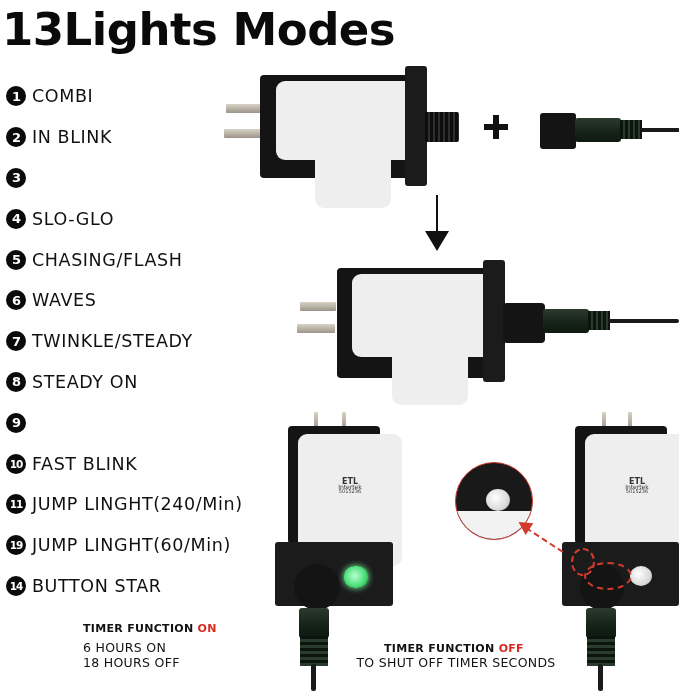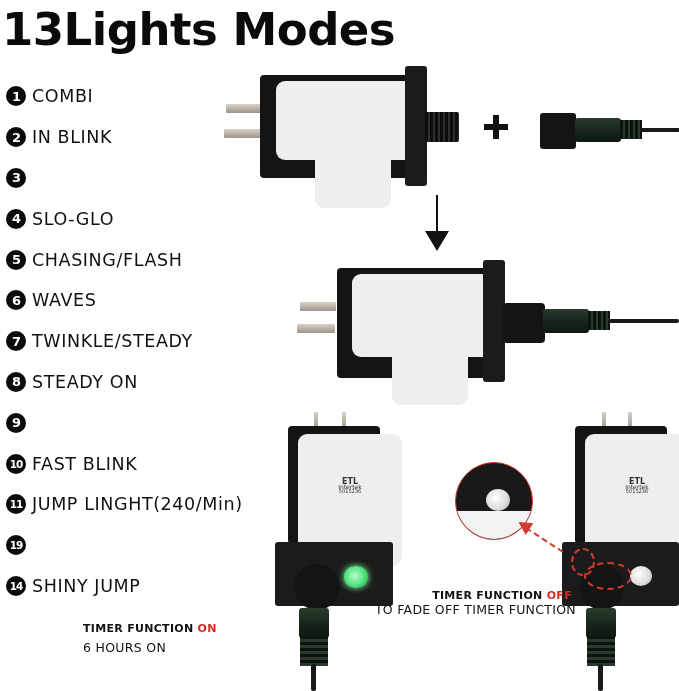--- a/index.html
+++ b/index.html
@@ -136,24 +136,25 @@
   <div class="mode">
       <span class="num two">10</span>
       <span>FAST BLINK</span>
     </div>
   <div class="mode">
       <span class="num two">11</span>
       <span>JUMP LINGHT(240/Min)</span>
     </div>
   <div class="mode">
       <span class="num two">19</span>
+      <span>JUMP LINGHT(60/Min)</span>
     </div>
   <div class="mode">
       <span class="num two">14</span>
-      <span>SHINY JUMP</span>
+      <span>BUTTON STAR</span>
     </div>
 </div>
 
 <div>
   <div class="prong" style="left:226px;top:104px;width:36px;height:9px;"></div>
   <div class="prong" style="left:224px;top:129px;width:38px;height:9px;"></div>
   <div class="adapter" style="left:260px;top:75px;width:150px;height:103px;"></div>
   <div class="label" style="left:276px;top:81px;width:108px;height:43px;"></div>
   <div class="label" style="left:315px;top:146px;width:40px;height:26px;"></div>
   <div class="flange" style="left:405px;top:66px;width:22px;height:120px;"></div>
@@ -223,18 +224,19 @@
 <div class="magnifier">
   <div style="position:absolute;left:0;top:48px;width:76px;height:28px;background:#f2f2f2;"></div>
   <div class="btn-white" style="left:30px;top:26px;width:24px;height:22px;"></div>
 </div>
 <div class="dashed-arrow"></div>
 <div class="arrowhead"></div>
 
 <div class="caption" style="left:83px;top:622px;">
   <div class="head"><span>TIMER FUNCTION </span><span class="red">ON</span></div>
   <div class="sub" style="margin-top:5px;">6 HOURS ON</div>
-</div>
-
-<div class="caption" style="left:336px;top:589px;text-align:right;width:240px;">
+  <div class="sub">18 HOURS OFF</div>
+</div>
+
+<div class="caption" style="left:336px;top:642px;text-align:center;width:240px;">
   <div class="head" style="margin-right:4px;"><span>TIMER FUNCTION </span><span class="red">OFF</span></div>
-  <div class="sub">TO FADE OFF TIMER FUNCTION</div>
+  <div class="sub">TO SHUT OFF TIMER SECONDS</div>
 </div>
 
 </body></html>

